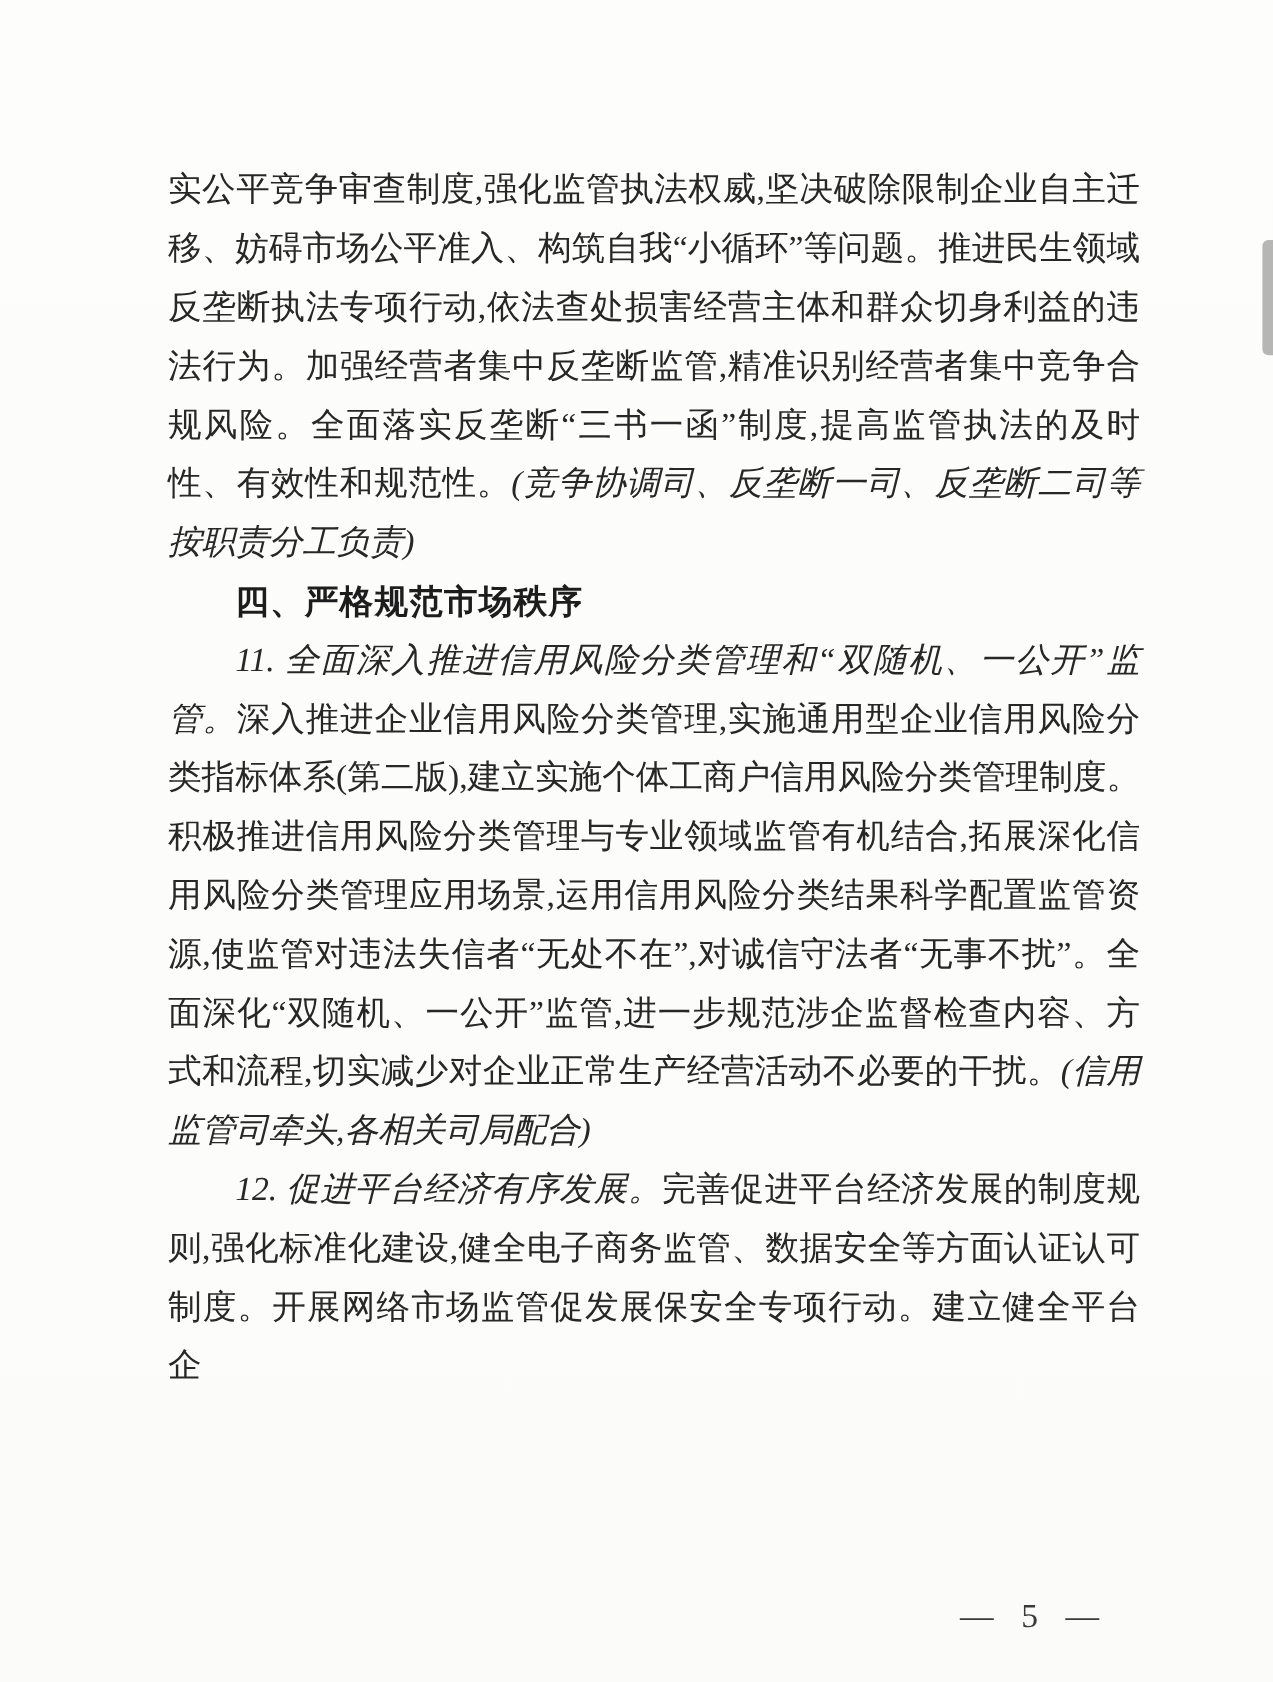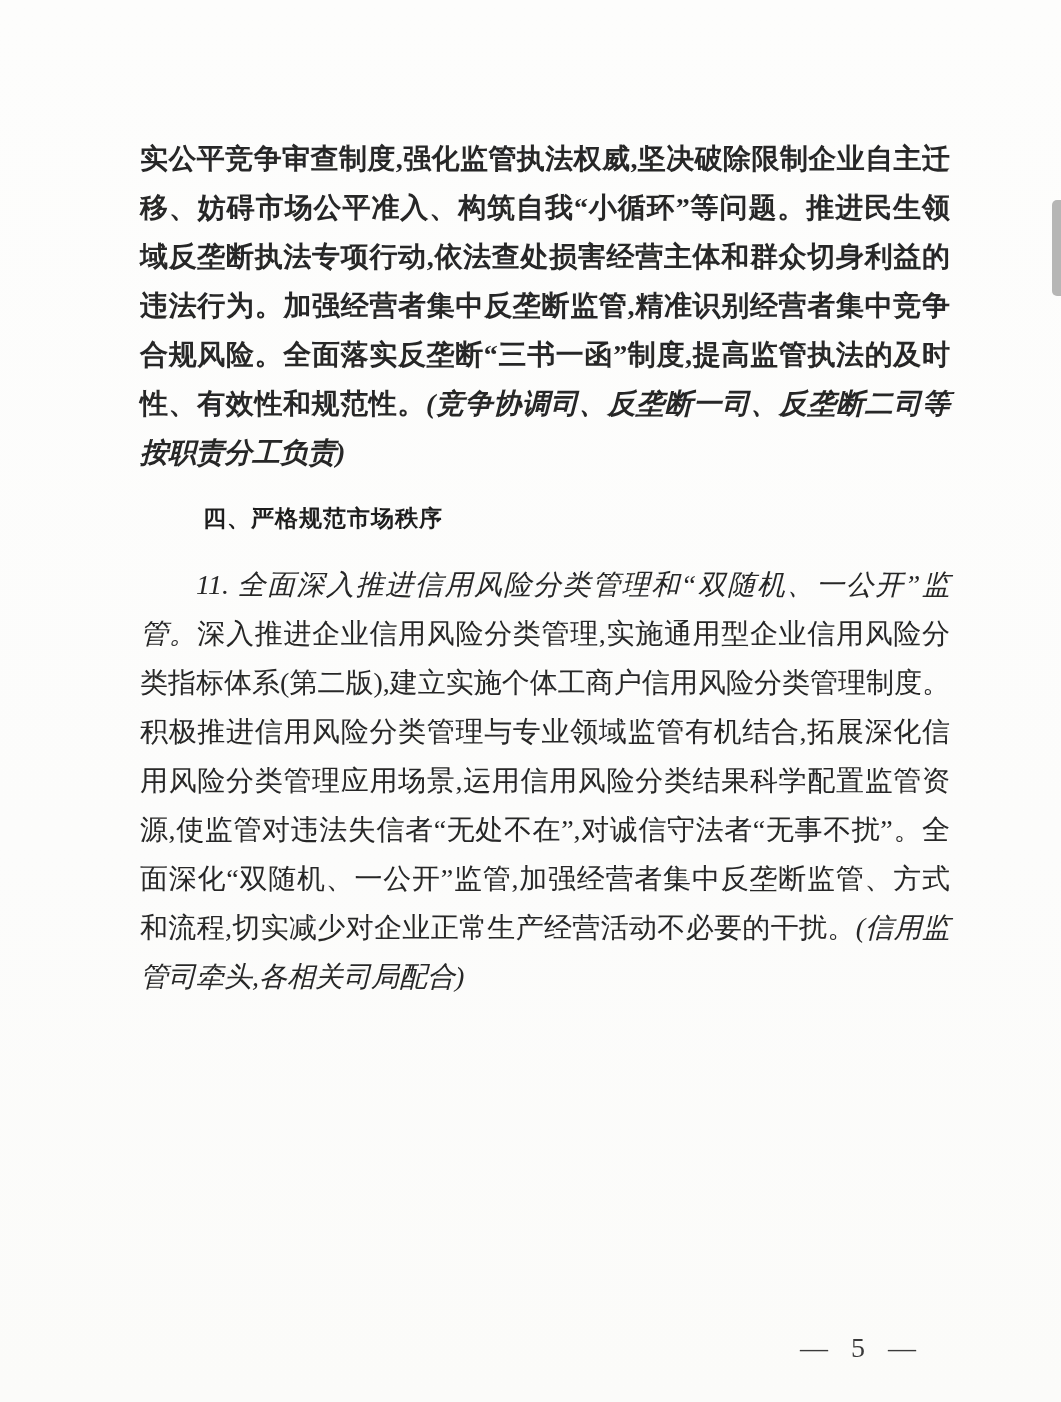--- a/index.html
+++ b/index.html
@@ -24,29 +24,28 @@
     line-height: 49px;
     text-align: justify;
   }
   p.para {
     margin: 0;
     padding: 0;
     text-indent: 2em;
   }
   p.para.continuation {
     text-indent: 0;
-    font-weight: bold;
   }
   h2.section-heading {
-    margin: 17px;
+    margin: 0;
     padding: 0;
     text-indent: 2em;
     font-family: "Liberation Sans", "DejaVu Sans", sans-serif;
     font-weight: 700;
-    font-size: 23px;
+    font-size: 28px;
     line-height: 49px;
     color: #1d1d1d;
     letter-spacing: 1px;
   }
   .kai {
     font-style: italic;
   }
   .page-footer {
     position: absolute;
     left: 0;
@@ -76,22 +75,23 @@
 </head>
 <body>
 
 <div class="page-text">
 
   <p class="para continuation"><span>实公平竞争审查制度,强化监管执法权威,坚决破除限制企业自主迁移、妨碍市场公平准入、构筑自我“小循环”等问题。推进民生领域反垄断执法专项行动,依法查处损害经营主体和群众切身利益的违法行为。加强经营者集中反垄断监管,精准识别经营者集中竞争合规风险。全面落实反垄断“三书一函”制度,提高监管执法的及时性、有效性和规范性。</span><span class="kai">(竞争协调司、反垄断一司、反垄断二司等按职责分工负责)</span></p>
 
   <h2 class="section-heading">四、严格规范市场秩序</h2>
 
 
-  <p class="para"><span class="kai">11. 全面深入推进信用风险分类管理和“双随机、一公开”监管。</span><span>深入推进企业信用风险分类管理,实施通用型企业信用风险分类指标体系(第二版),建立实施个体工商户信用风险分类管理制度。积极推进信用风险分类管理与专业领域监管有机结合,拓展深化信用风险分类管理应用场景,运用信用风险分类结果科学配置监管资源,使监管对违法失信者“无处不在”,对诚信守法者“无事不扰”。全面深化“双随机、一公开”监管,加强经营者集中反垄断监管、方式和流程,切实减少对企业正常生产经营活动不必要的干扰。</span><span class="kai">(信用监管司牵头,各相关司局配合)</span></p>
+  <p class="para"><span class="kai">11. 全面深入推进信用风险分类管理和“双随机、一公开”监管。</span><span>深入推进企业信用风险分类管理,实施通用型企业信用风险分类指标体系(第二版),建立实施个体工商户信用风险分类管理制度。积极推进信用风险分类管理与专业领域监管有机结合,拓展深化信用风险分类管理应用场景,运用信用风险分类结果科学配置监管资源,使监管对违法失信者“无处不在”,对诚信守法者“无事不扰”。全面深化“双随机、一公开”监管,进一步规范涉企监督检查内容、方式和流程,切实减少对企业正常生产经营活动不必要的干扰。</span><span class="kai">(信用监管司牵头,各相关司局配合)</span></p>
 
+  <p class="para"><span class="kai">12. 促进平台经济有序发展。</span><span>完善促进平台经济发展的制度规则,强化标准化建设,健全电子商务监管、数据安全等方面认证认可制度。开展网络市场监管促发展保安全专项行动。建立健全平台企</span></p>
 
 </div>
 
 <div class="page-footer">
   <span class="page-number">— 5 —</span>
 </div>
 
 <div class="scrollbar-thumb"></div>
 
 </body></html>

